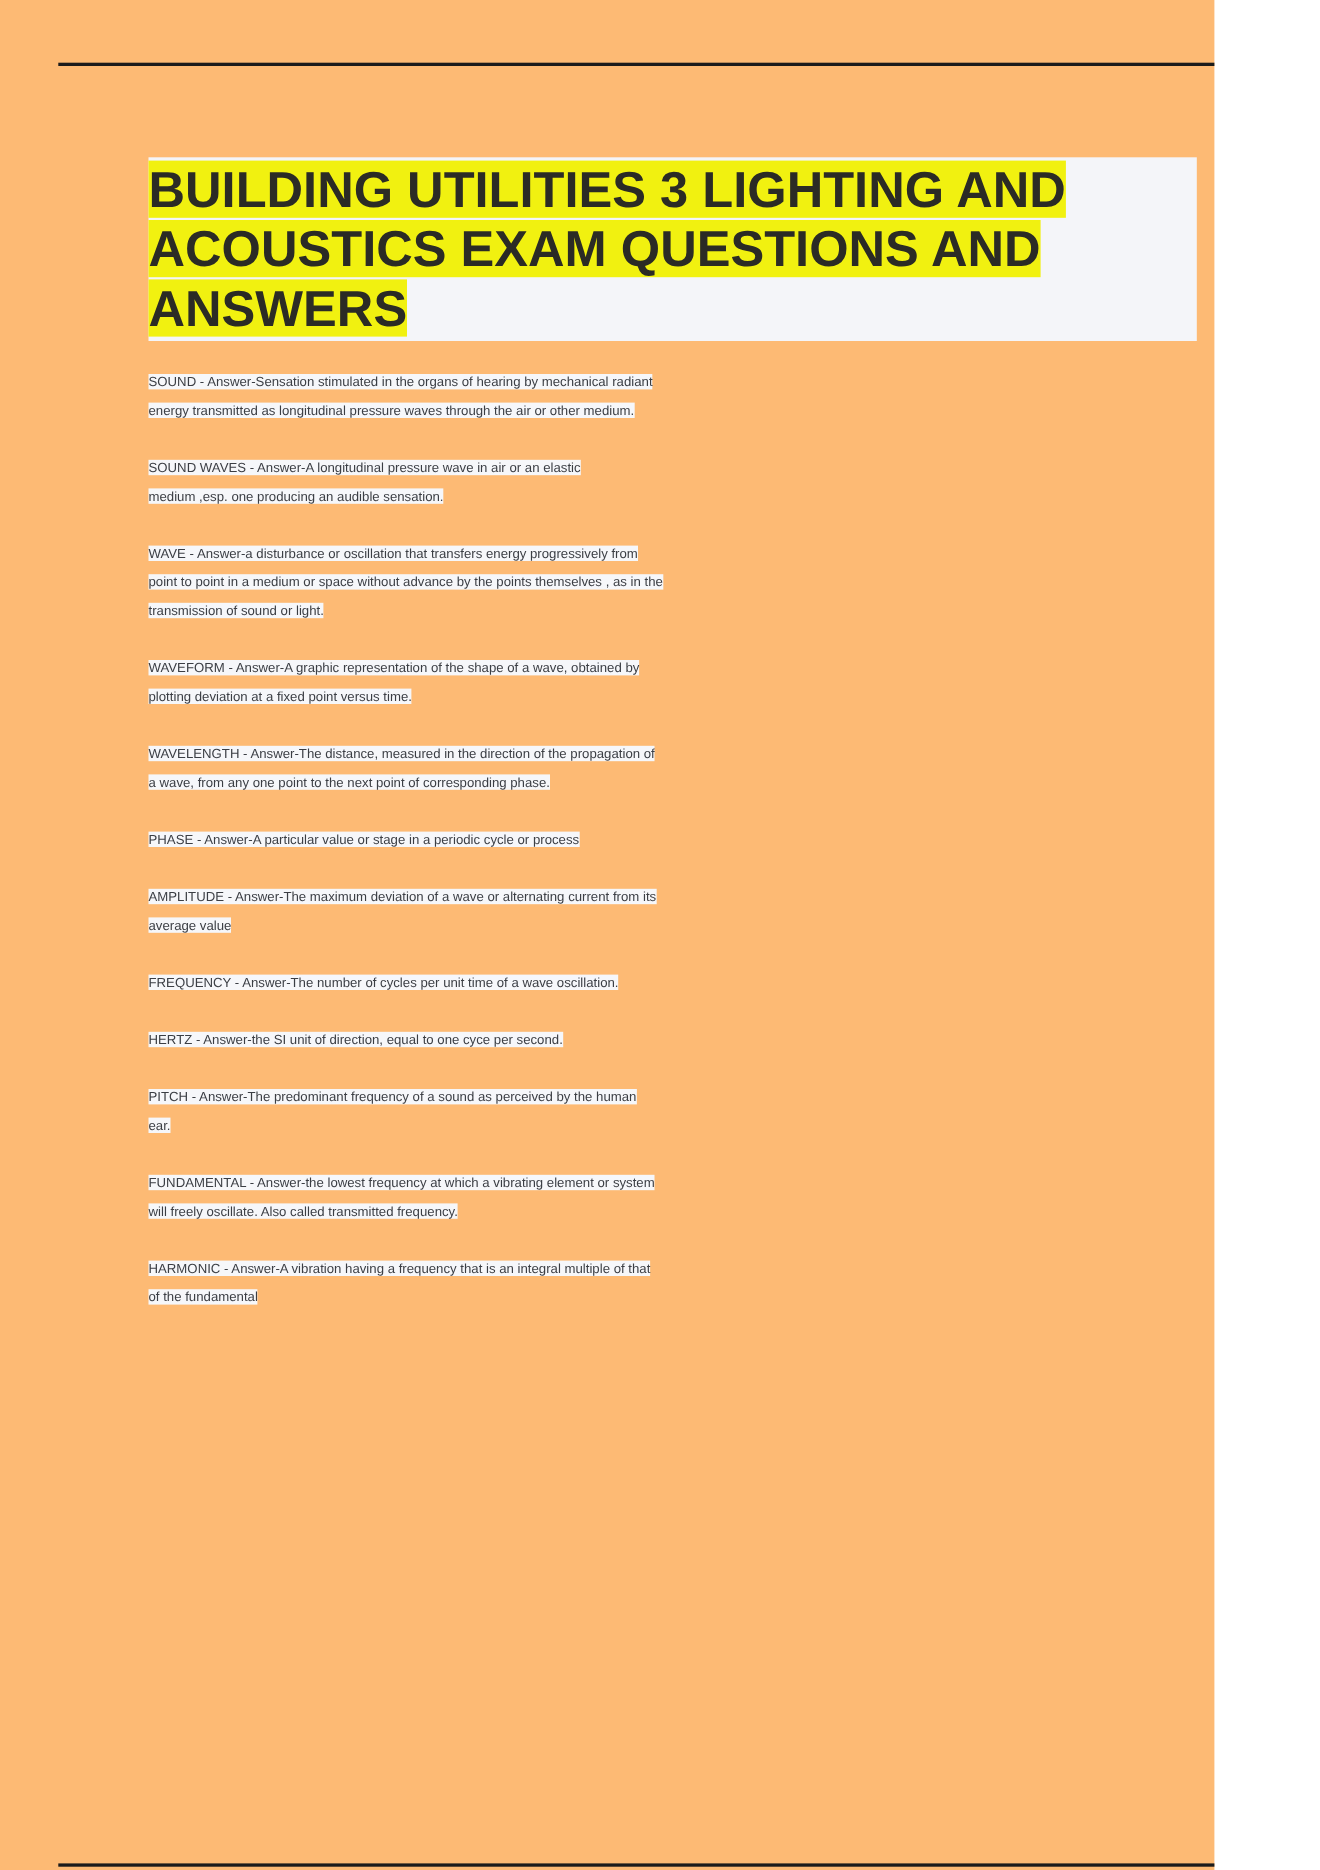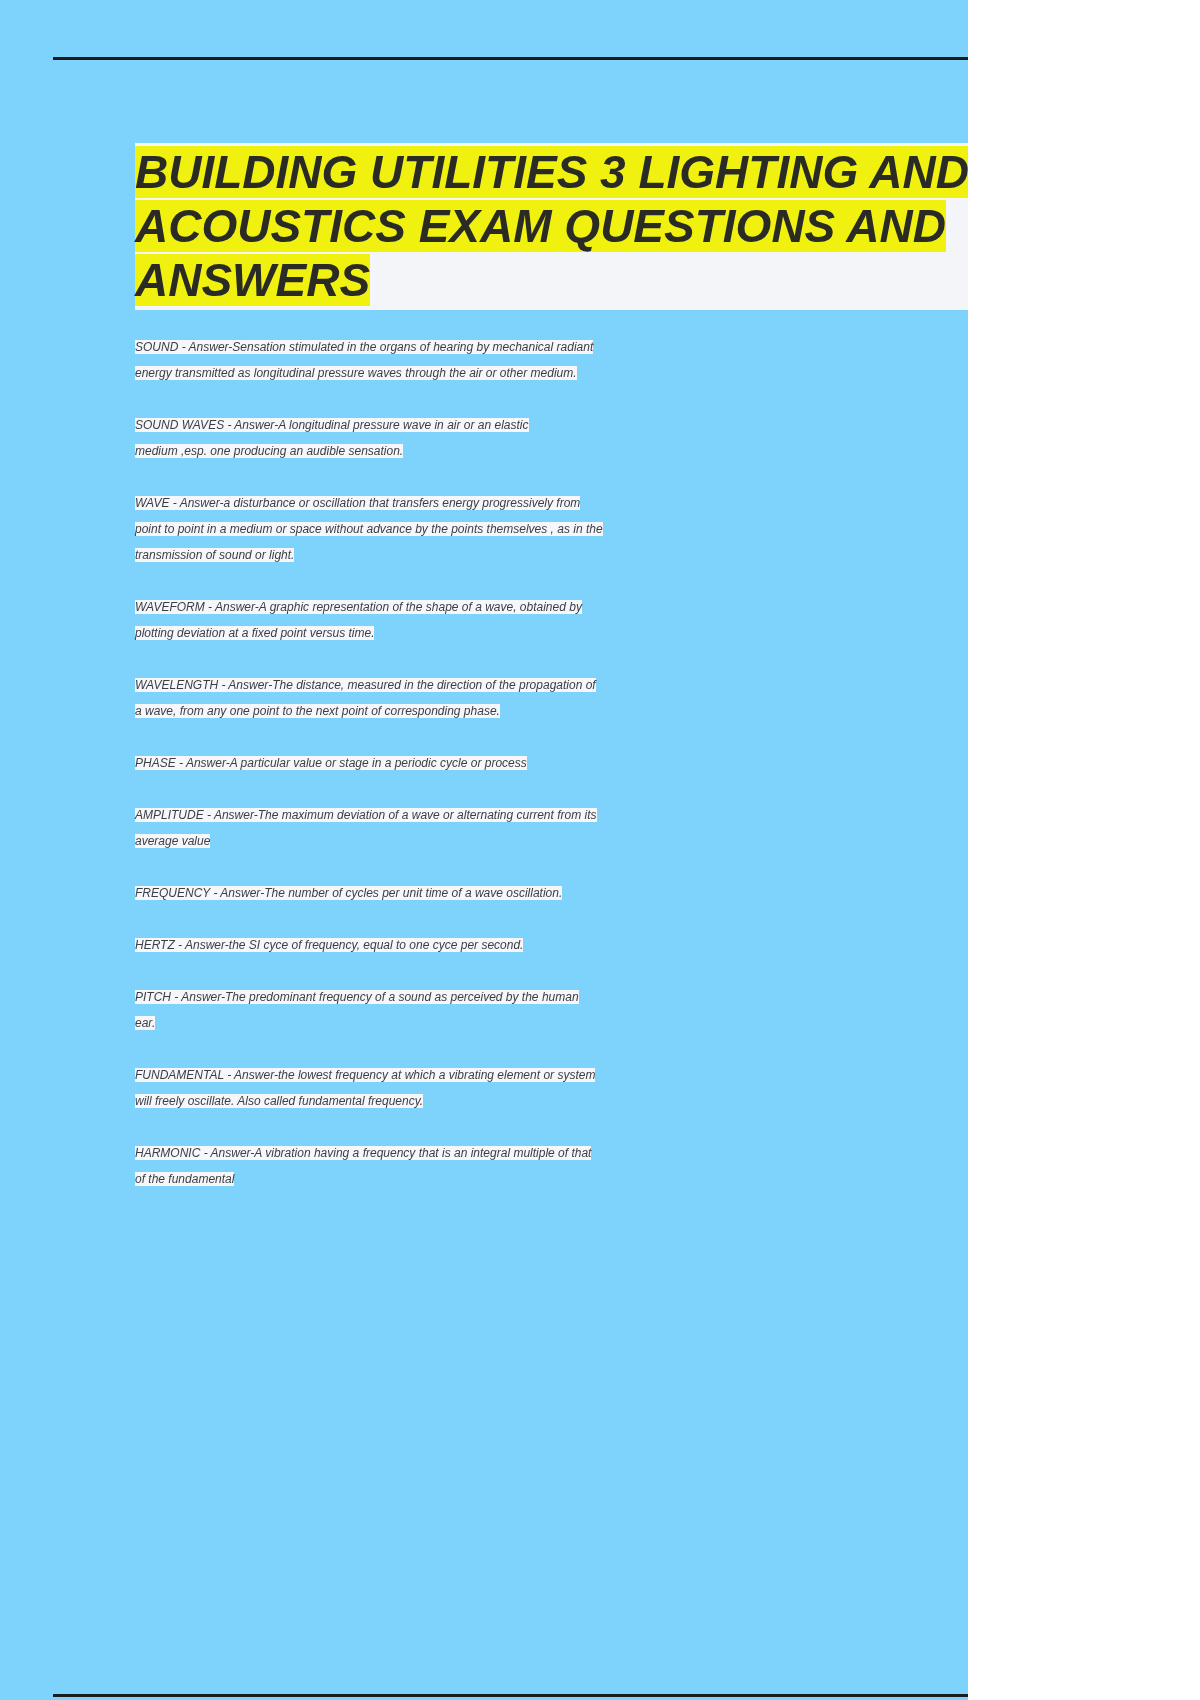--- a/index.html
+++ b/index.html
@@ -2,26 +2,25 @@
 <html><head>
 <meta charset="utf-8">
 <style>
   html, body {
     margin: 0;
     padding: 0;
     background: #ffffff;
   }
   .page {
     position: relative;
-    width: 968px;
+    width: 1104px;
     height: 1700px;
-    background: #7dd3fc;
+    background: #fdba74;
     font-family: "Liberation Sans", sans-serif;
     overflow: hidden;
-    font-style: italic;
   }
   .rule {
     position: absolute;
     left: 53px;
     width: 1096px;
     height: 3px;
     background: #1b1b1b;
   }
   .rule-top { top: 57px; }
   .rule-bottom { top: 1694px; }
@@ -90,24 +89,24 @@
 point to point in a medium or space without advance by the points themselves , as in the
 transmission of sound or light.</span></p>
     <p><span class="linebg">WAVEFORM - Answer-A graphic representation of the shape of a wave, obtained by
 plotting deviation at a fixed point versus time.</span></p>
     <p><span class="linebg">WAVELENGTH - Answer-The distance, measured in the direction of the propagation of
 a wave, from any one point to the next point of corresponding phase.</span></p>
     <p><span class="linebg">PHASE - Answer-A particular value or stage in a periodic cycle or process</span></p>
     <p><span class="linebg">AMPLITUDE - Answer-The maximum deviation of a wave or alternating current from its
 average value</span></p>
     <p><span class="linebg">FREQUENCY - Answer-The number of cycles per unit time of a wave oscillation.</span></p>
-    <p><span class="linebg">HERTZ - Answer-the SI cyce of frequency, equal to one cyce per second.</span></p>
+    <p><span class="linebg">HERTZ - Answer-the SI unit of direction, equal to one cyce per second.</span></p>
     <p><span class="linebg">PITCH - Answer-The predominant frequency of a sound as perceived by the human
 ear.</span></p>
     <p><span class="linebg">FUNDAMENTAL - Answer-the lowest frequency at which a vibrating element or system
-will freely oscillate. Also called fundamental frequency.</span></p>
+will freely oscillate. Also called transmitted frequency.</span></p>
     <p><span class="linebg">HARMONIC - Answer-A vibration having a frequency that is an integral multiple of that
 of the fundamental</span></p>
   </div>
 
   <div class="rule rule-bottom"></div>
 
 </div>
 
 </body></html>

